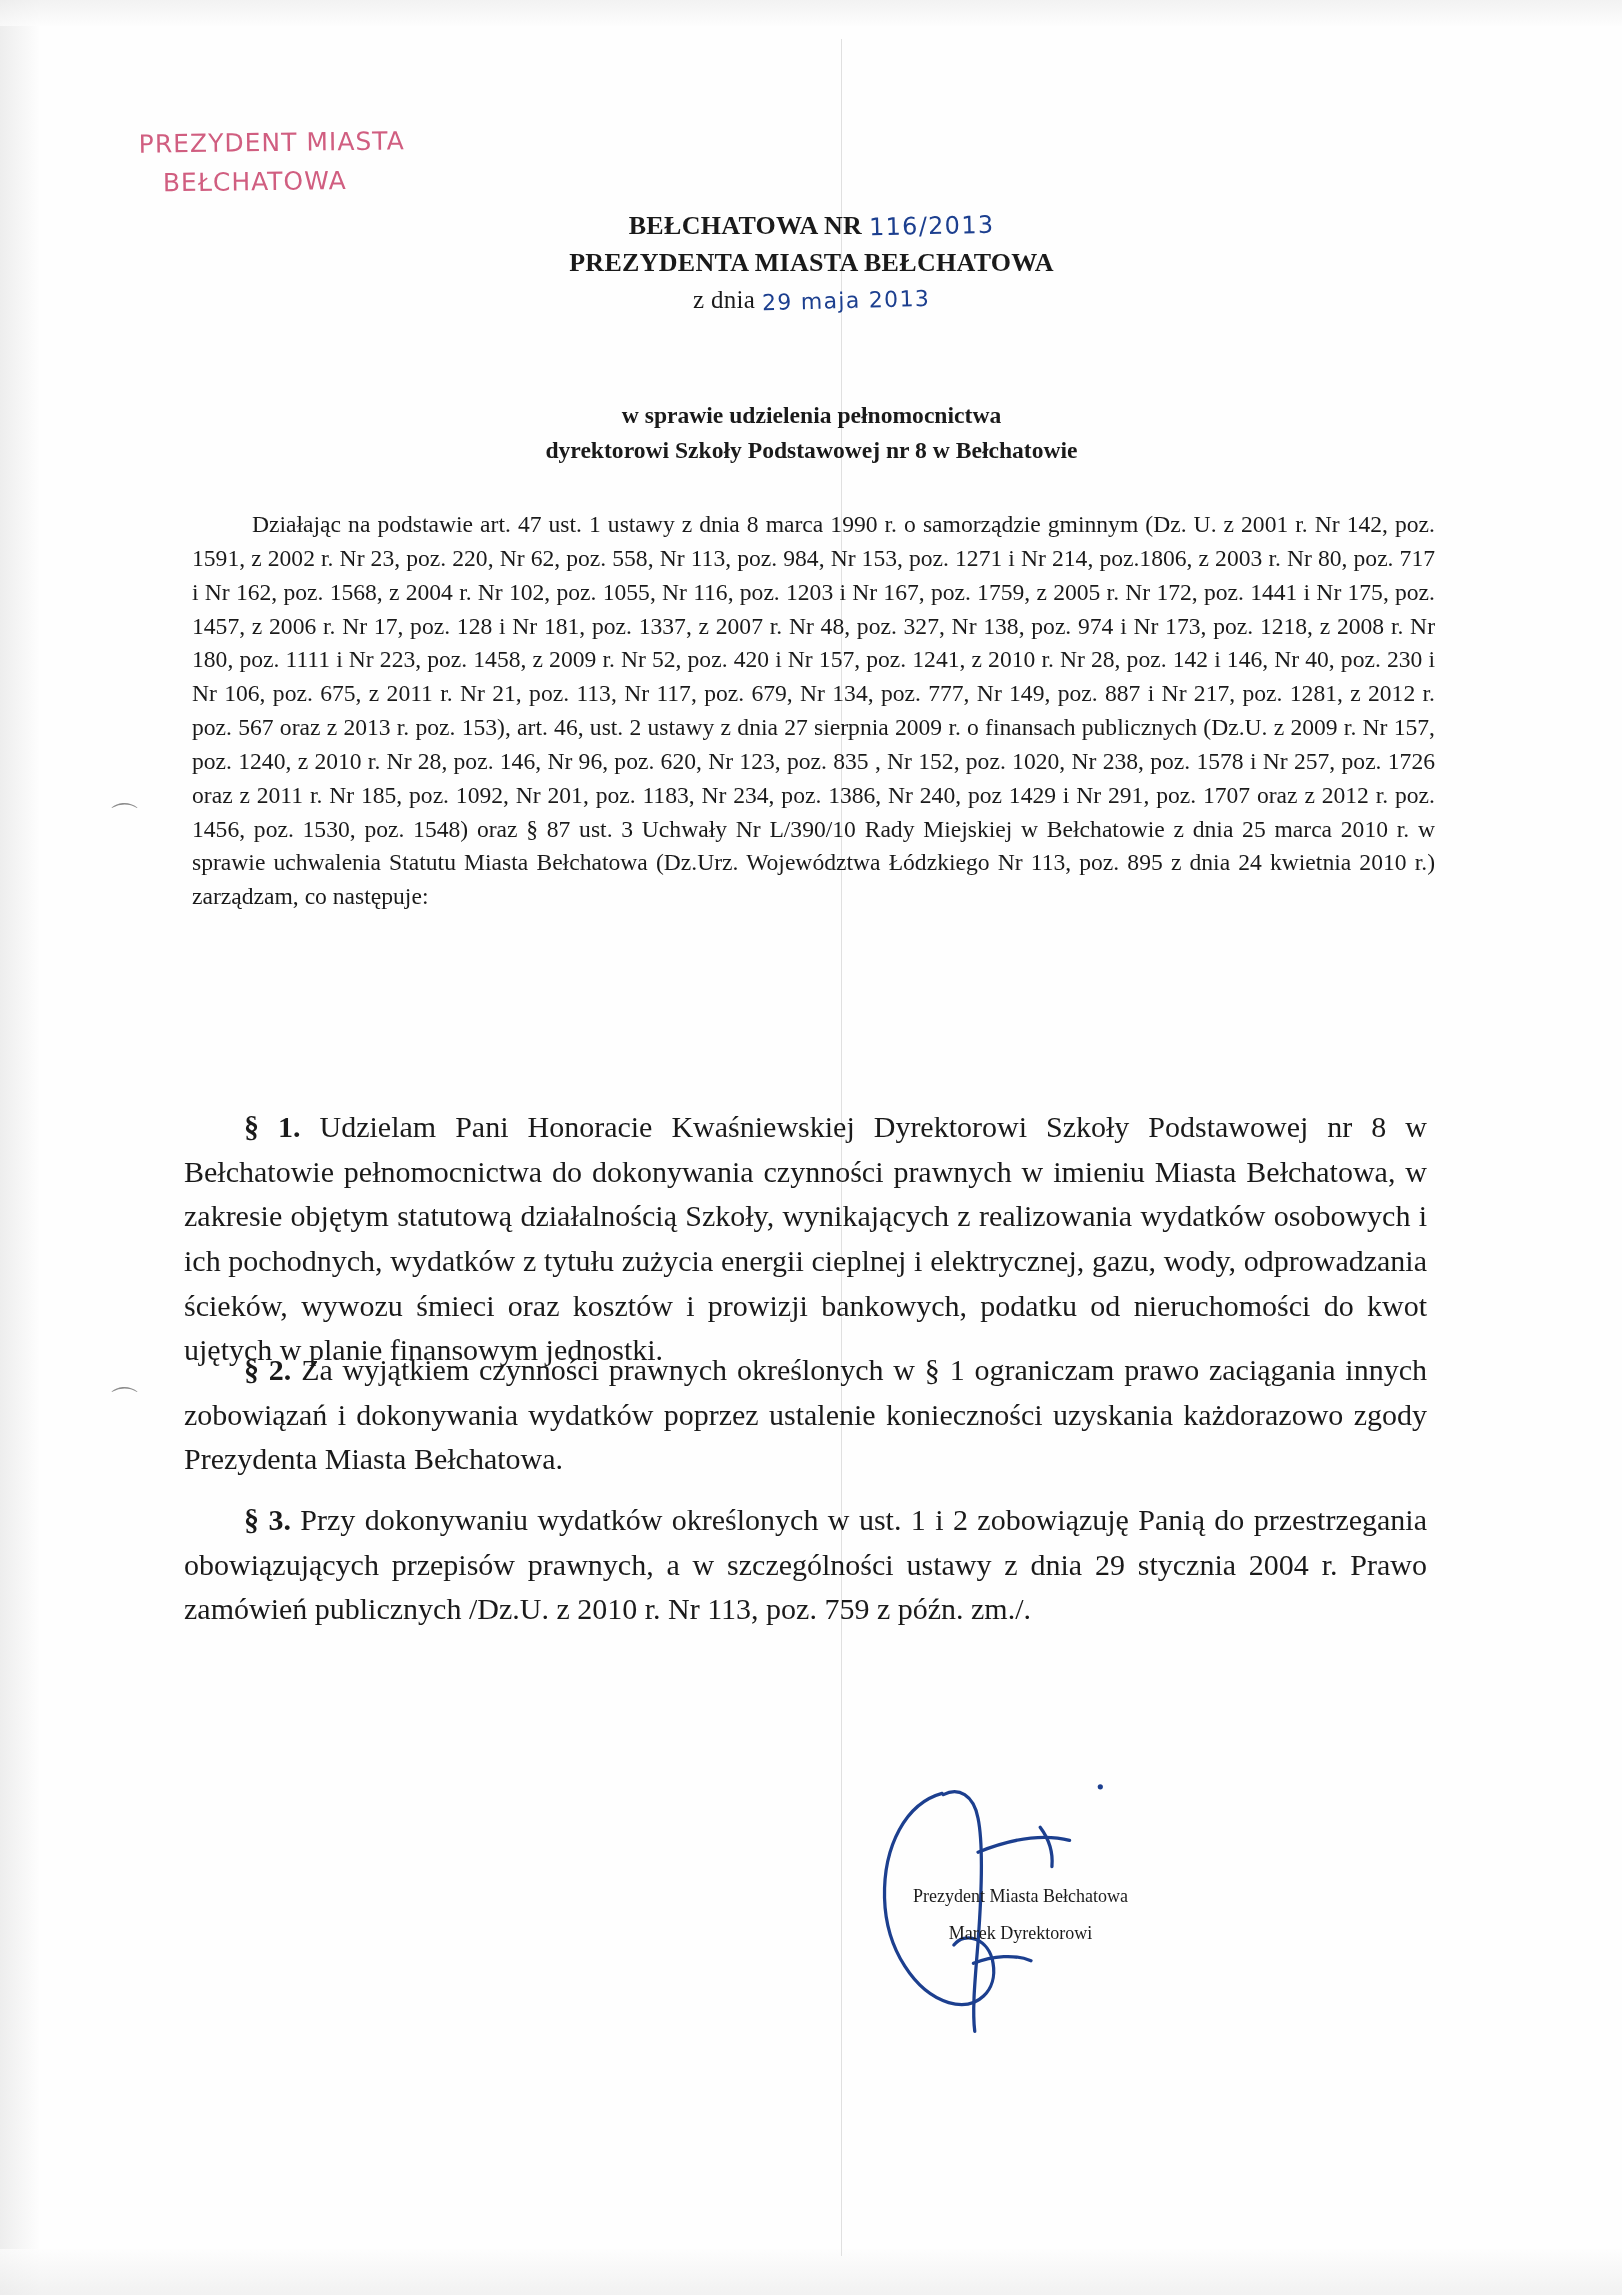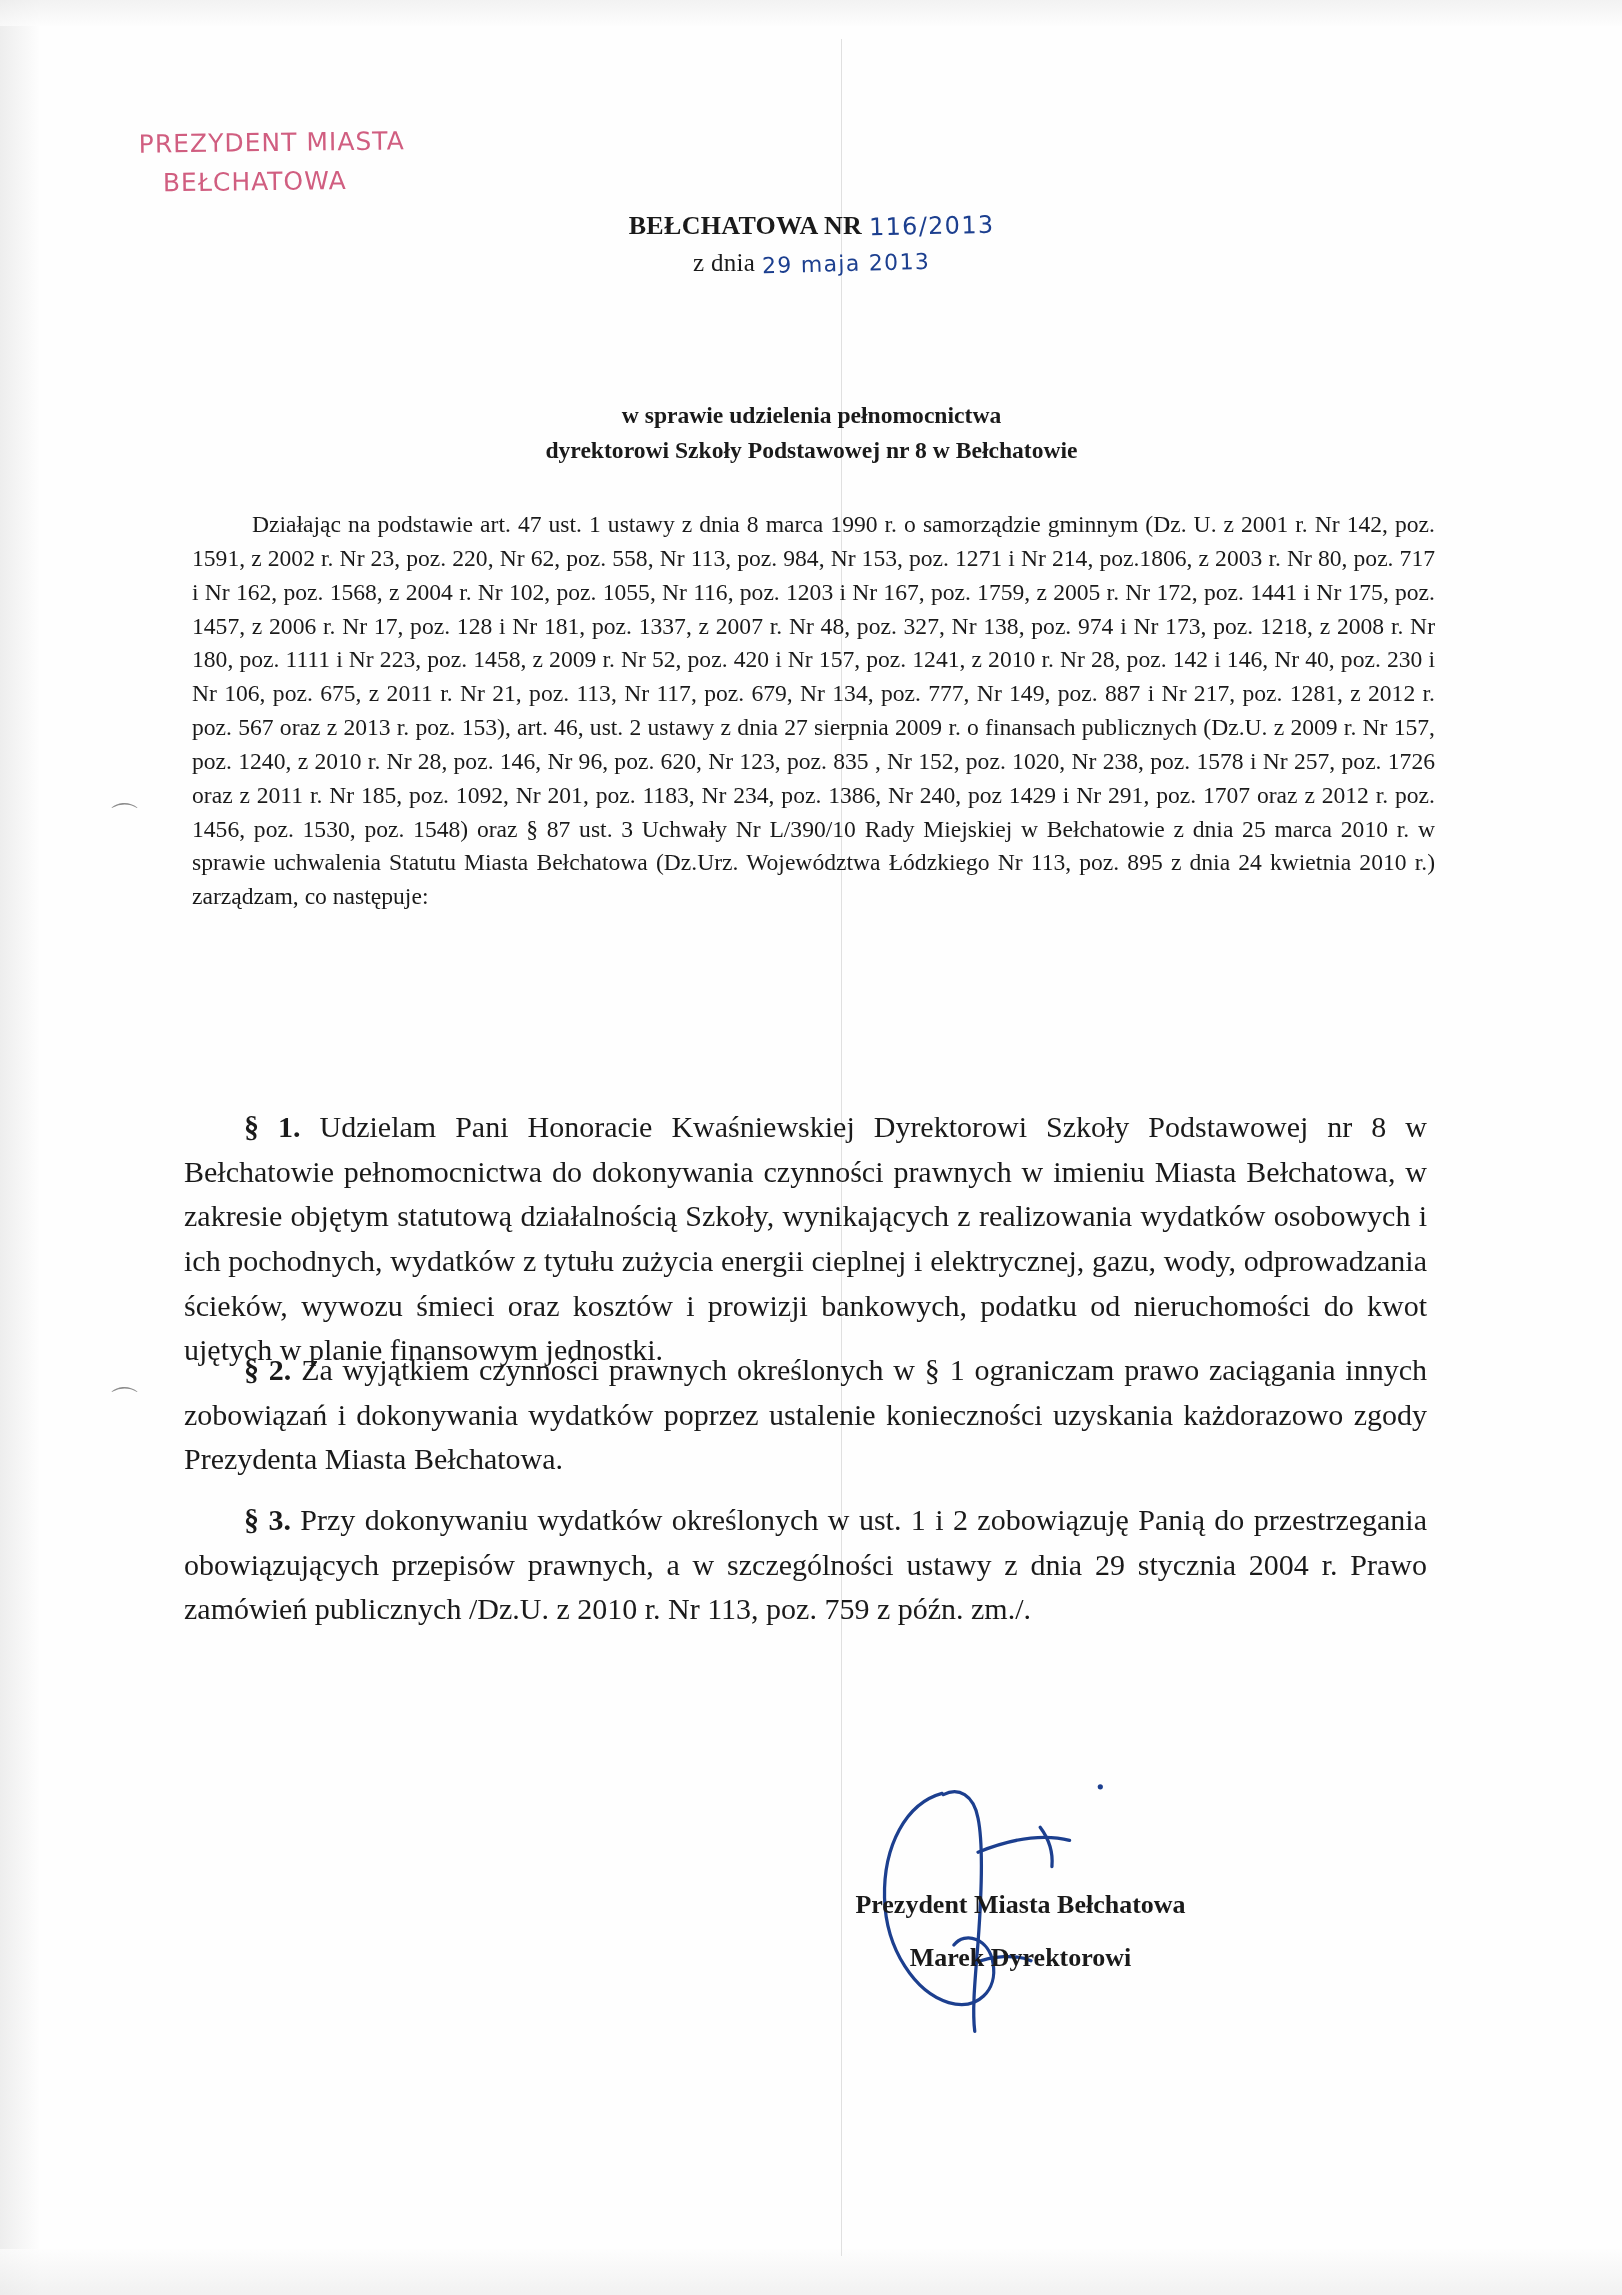--- a/index.html
+++ b/index.html
@@ -152,22 +152,22 @@
   #p3 { top: 1498px; }
   #p4 { top: 1682px; }
 
   
   .signature {
     position: absolute;
     left: 772px;
     top: 1878px;
     width: 497px;
     text-align: center;
-    font-weight: bold;
-    font-size: 26px;
+    font-weight: normal;
+    font-size: 18px;
     line-height: 2.05;
   }
   .sig-svg {
     position: absolute;
     left: 844px;
     top: 1767px;
     width: 340px;
     height: 275px;
     pointer-events: none;
   }
@@ -196,20 +196,21 @@
   </div>
 
   <div class="arc-mark" id="arc1">⌒</div>
   <div class="arc-mark" id="arc2">⌒</div>
 
   <div class="doc-title">
     <span class="line title-line1">
       <span>BEŁCHATOWA NR</span>
       <span class="hand-number">116/2013</span>
     </span>
+    <span class="line">PREZYDENTA MIASTA BEŁCHATOWA</span>
     <span class="line doc-date">
       <span>z dnia</span>
       <span class="hand-date">29 maja 2013</span>
     </span>
   </div>
 
   <div class="subject">
     <div>w sprawie udzielenia pełnomocnictwa</div>
     <div>dyrektorowi Szkoły Podstawowej nr 8 w Bełchatowie</div>
   </div>

